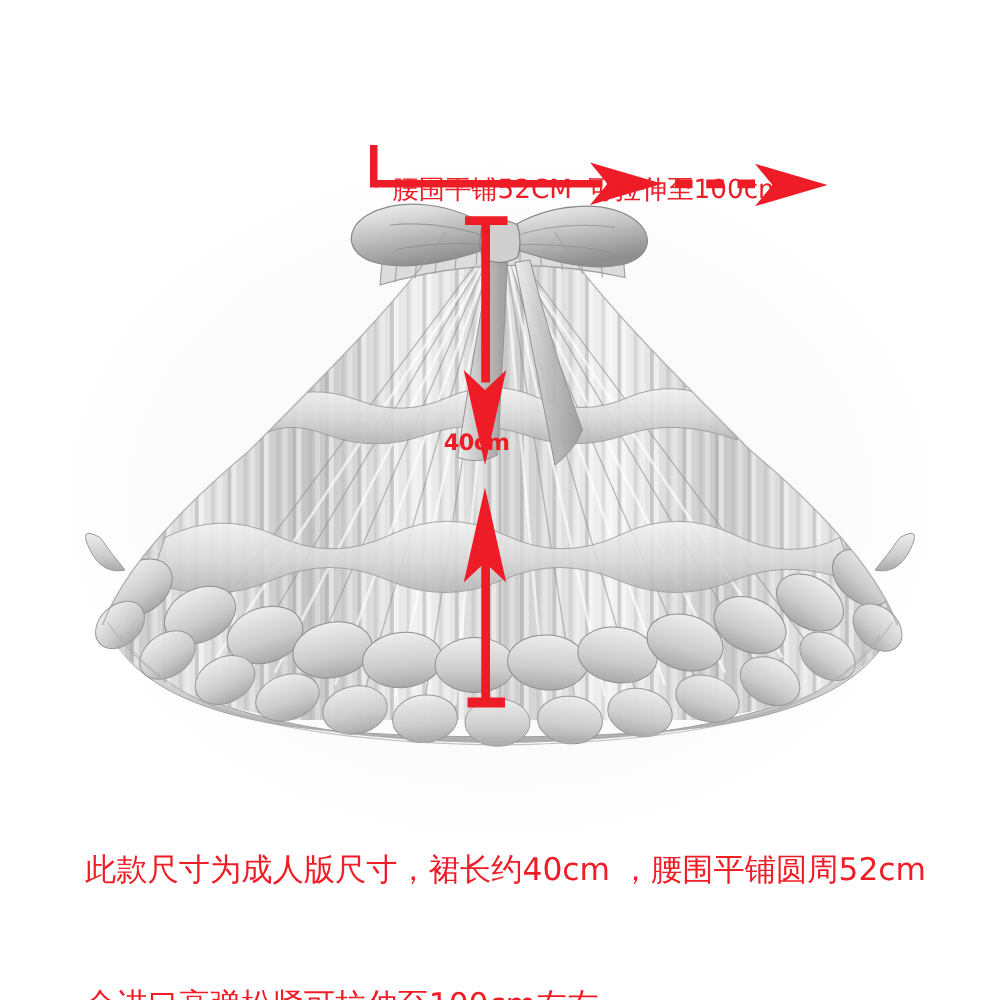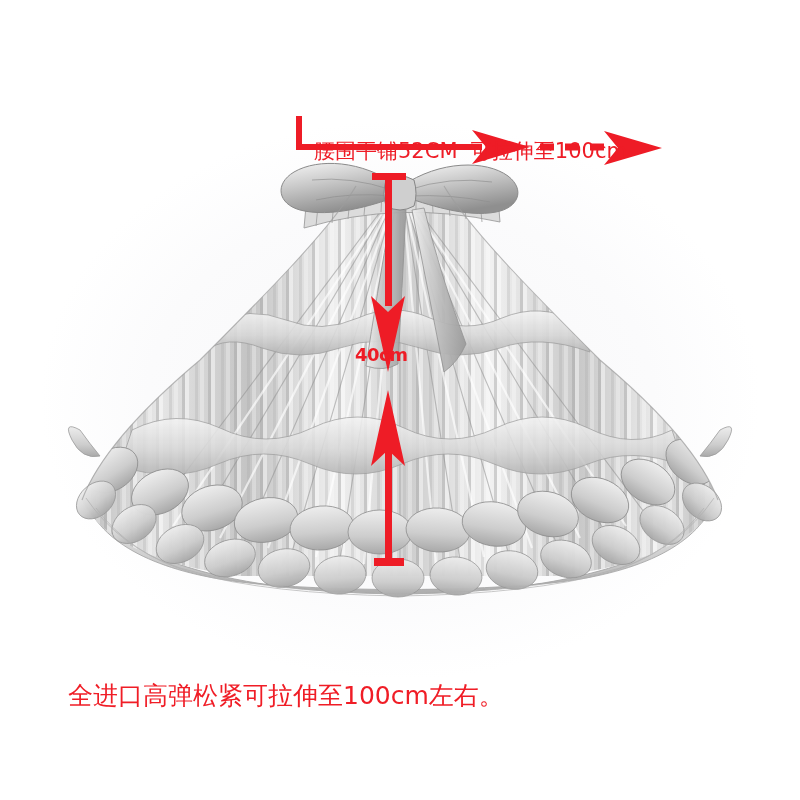--- a/index.html
+++ b/index.html
@@ -351,17 +351,18 @@
 
       </g>
     </svg>
   </div>
 
   <div class="waist-caption">腰围平铺52CM  可拉伸至100cm</div>
 
   <div class="length-label">40cm</div>
 
   <div class="desc-block">
+    <span class="desc-line">此款尺寸为成人版尺寸，裙长约40cm ，腰围平铺圆周52cm</span>
     <span class="desc-line">全进口高弹松紧可拉伸至100cm左右。</span>
     
   </div>
 
 </div>
 
 </body></html>

